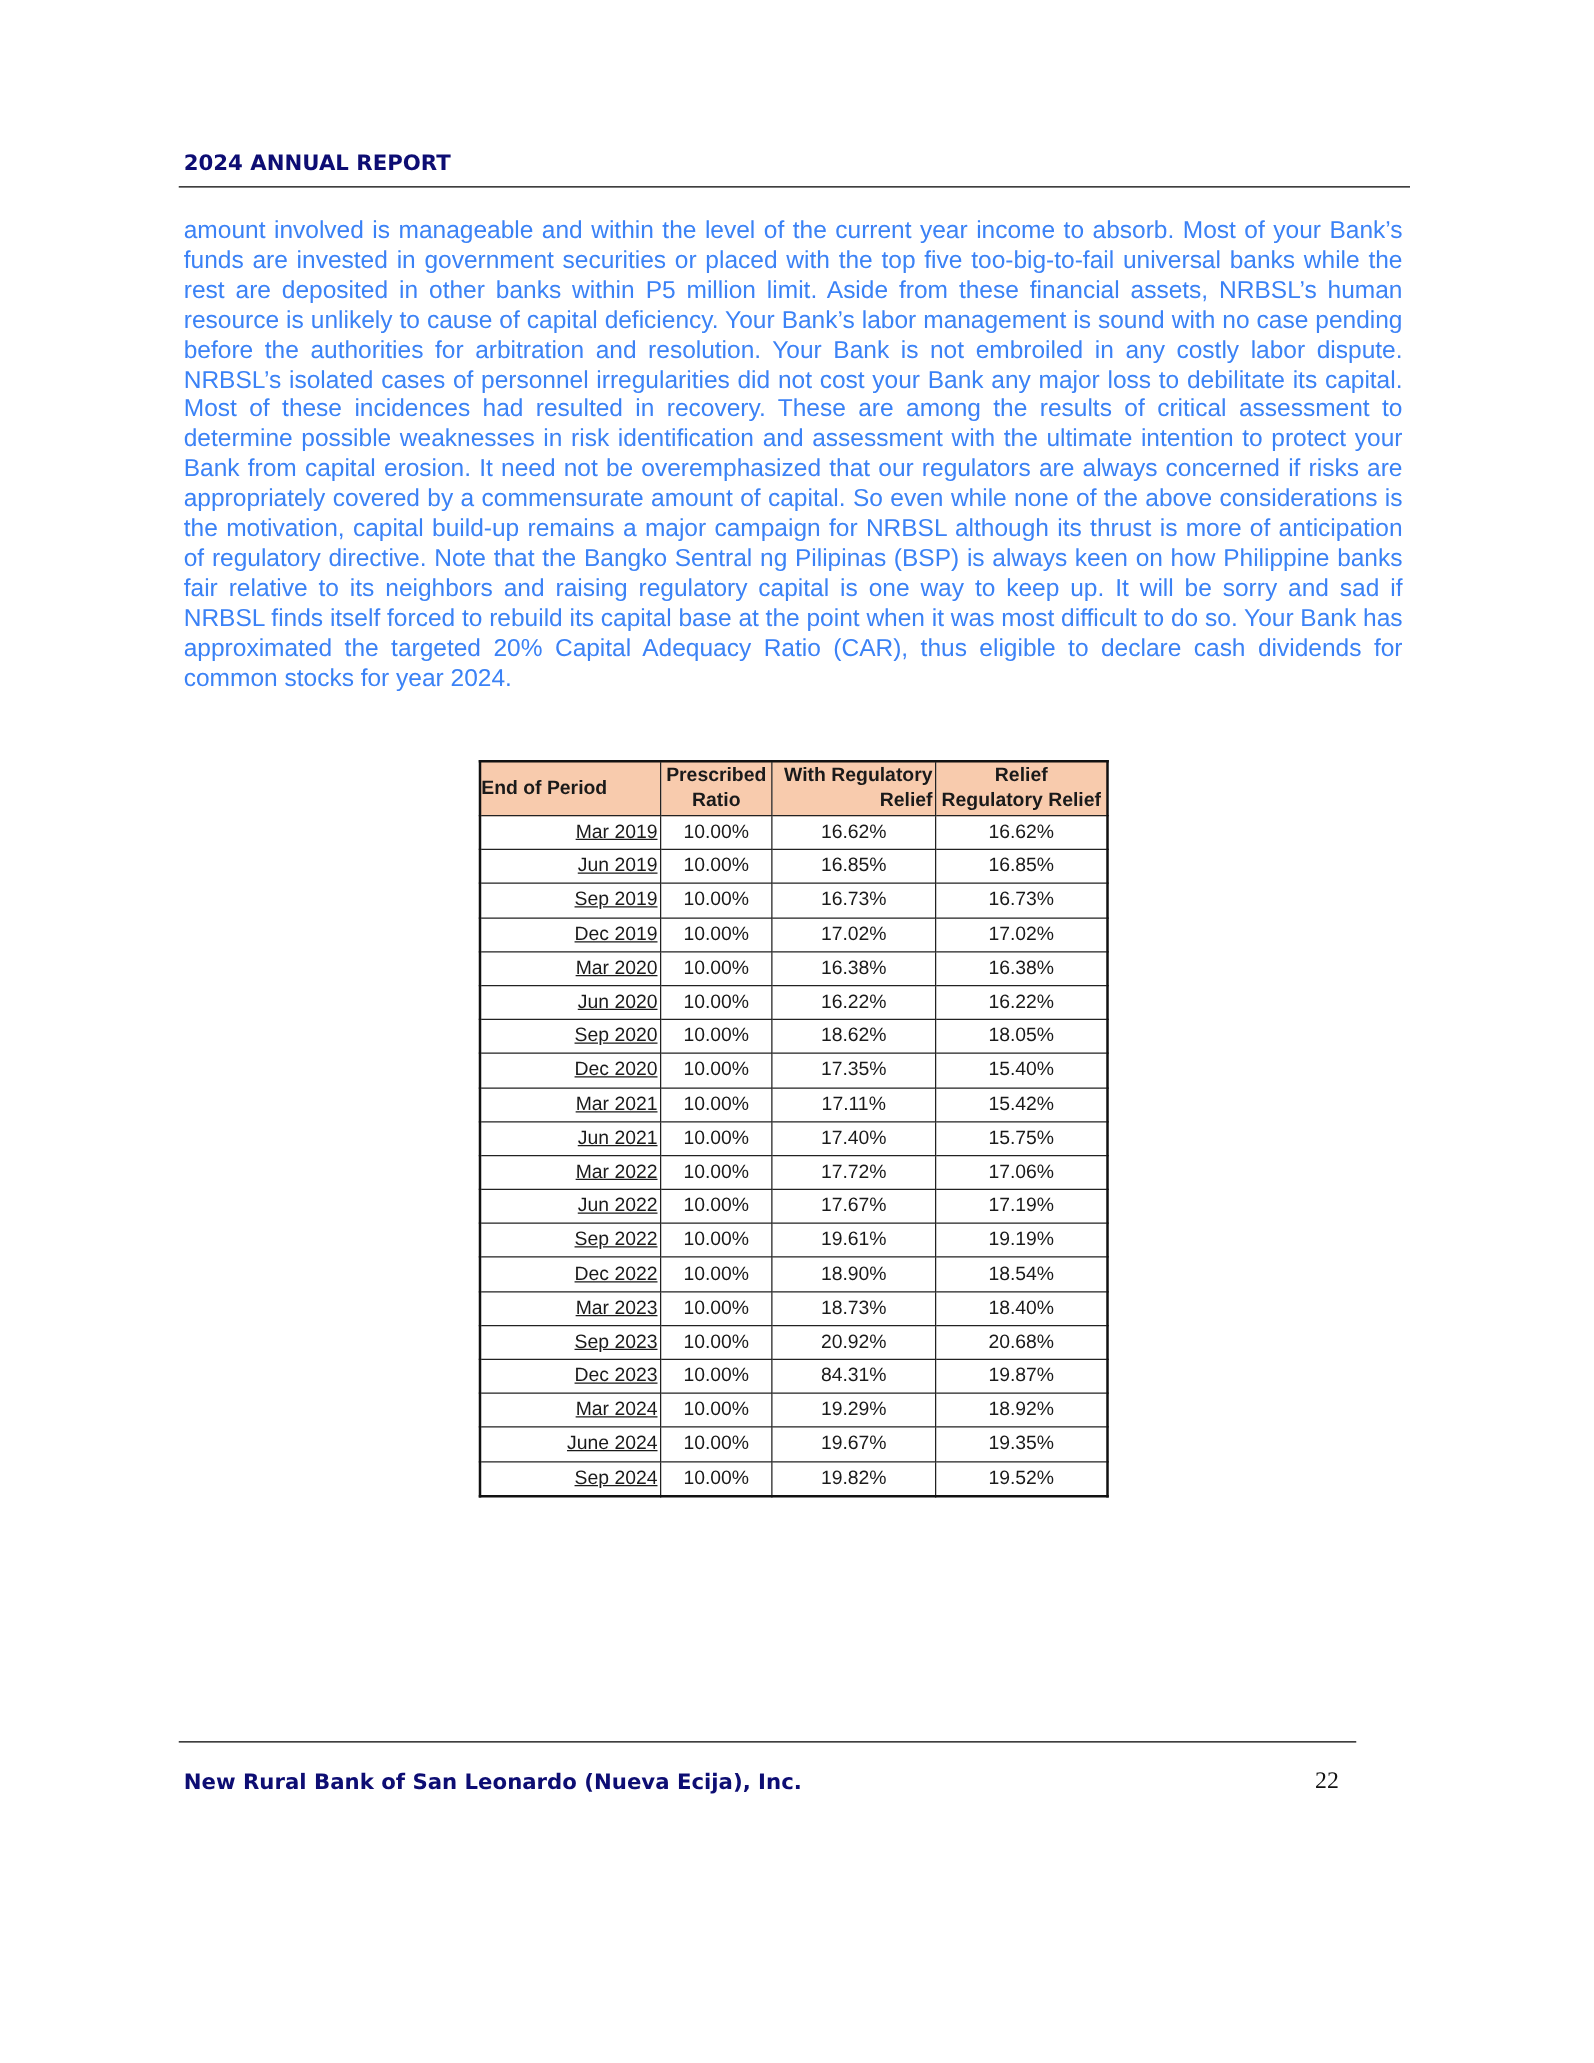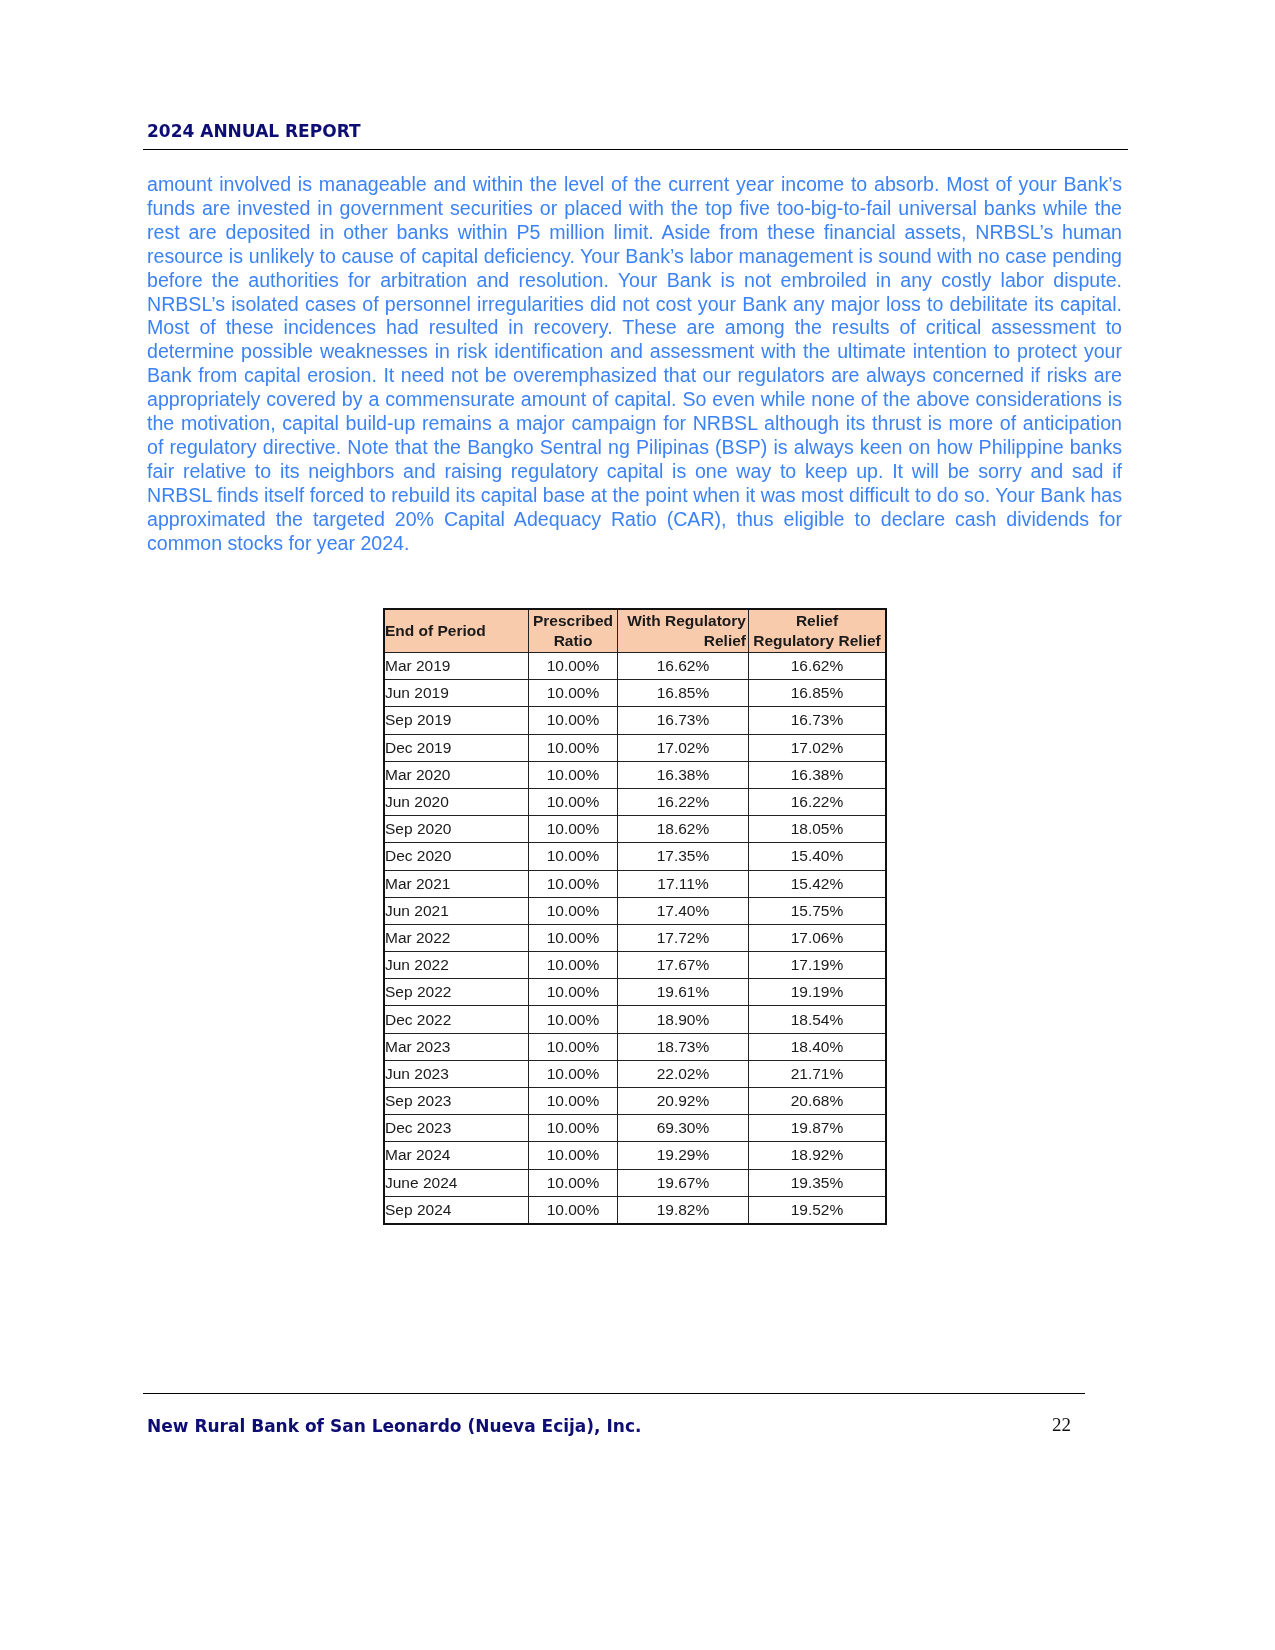--- a/index.html
+++ b/index.html
@@ -28,21 +28,21 @@
     border: 1.5px solid #222; padding: 1px 2px; height: 40px;
   }
   .car-table th.col-period { text-align: left; width: 141px; padding-left: 0; }
   .car-table th.col-prescribed { width: 84px; text-align: center; }
   .car-table th.col-with { width: 126px; text-align: right; }
   .car-table th.col-without { width: 132px; text-align: center; }
   .car-table td {
     border: 1.5px solid #222; height: 26.2px; padding: 0 2px; text-align: center;
     line-height: 20px;
   }
-  .car-table td.period { text-align: left; padding-left: 0; }
+  .car-table td.period { text-align: right; padding-left: 0; text-decoration: underline; }
   .footer-rule {
     position: absolute; left: 143px; top: 1393px; width: 942px; height: 0;
     border-top: 1.5px solid #000;
   }
   .footer-org {
     position: absolute; left: 147px; top: 1416px;
     font-family: "DejaVu Sans", sans-serif; font-weight: bold; font-size: 17px;
     color: #0d0d73;
   }
   .footer-page {
@@ -152,35 +152,29 @@
         <td>18.90%</td>
         <td>18.54%</td>
       </tr>
       <tr>
         <td class="period">Mar 2023</td>
         <td>10.00%</td>
         <td>18.73%</td>
         <td>18.40%</td>
       </tr>
       <tr>
-        <td class="period">Jun 2023</td>
-        <td>10.00%</td>
-        <td>22.02%</td>
-        <td>21.71%</td>
-      </tr>
-      <tr>
         <td class="period">Sep 2023</td>
         <td>10.00%</td>
         <td>20.92%</td>
         <td>20.68%</td>
       </tr>
       <tr>
         <td class="period">Dec 2023</td>
         <td>10.00%</td>
-        <td>69.30%</td>
+        <td>84.31%</td>
         <td>19.87%</td>
       </tr>
       <tr>
         <td class="period">Mar 2024</td>
         <td>10.00%</td>
         <td>19.29%</td>
         <td>18.92%</td>
       </tr>
       <tr>
         <td class="period">June 2024</td>

